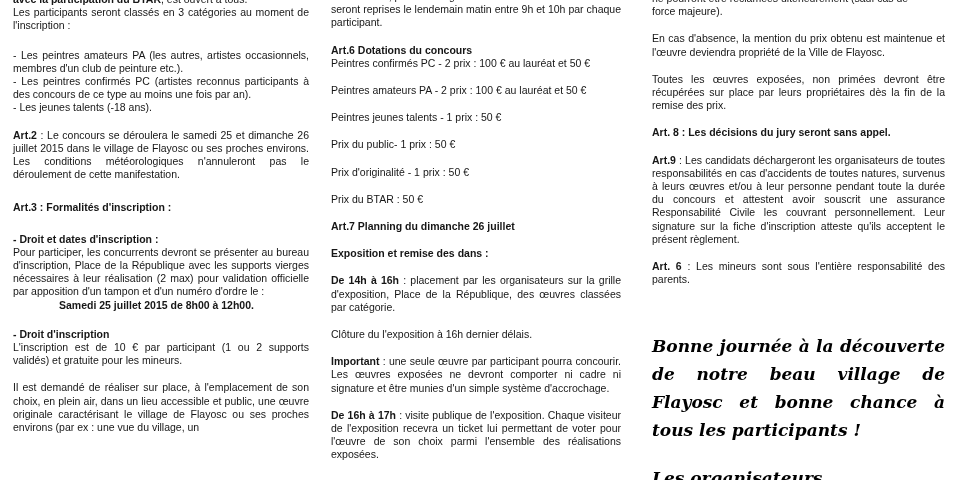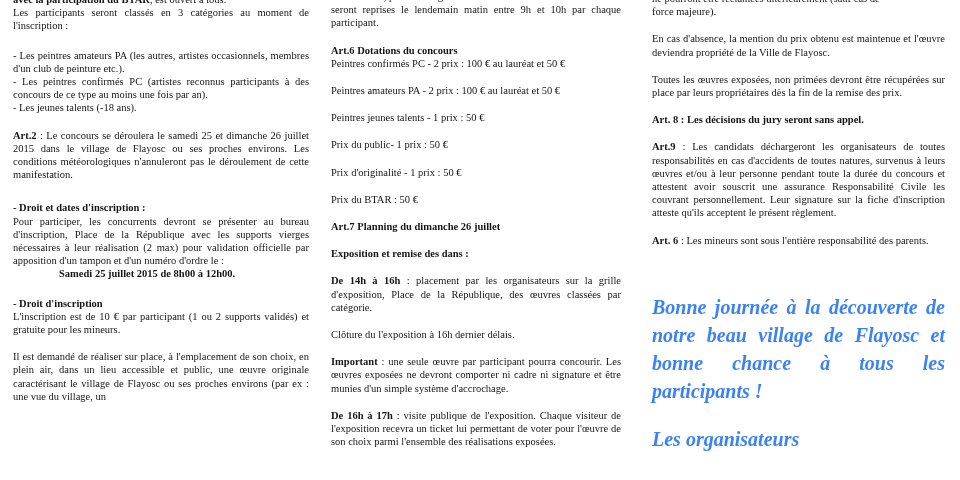--- a/index.html
+++ b/index.html
@@ -10,55 +10,56 @@
     overflow:hidden;
     font-family:"Liberation Sans", sans-serif;
     font-size:10.5px;
     line-height:13.2px;
     color:#161616;
   }
   .col { position:absolute; top:0; }
   .col-1 { left:13px;  width:296px; }
   .col-2 { left:331px; width:290px; }
   .col-3 { left:652px; width:293px; }
-  .page p { margin:0 0 13px 0; text-align:justify; text-align-last:left;font-family:Liberation Serif, serif; }
+  .page p { margin:0 0 13px 0; text-align:justify; text-align-last:left; }
   .mb0  { margin-bottom:0 !important; }
   .mb14 { margin-bottom:14px !important; }
   .mb16 { margin-bottom:16px !important; }
   .mb18 { margin-bottom:18px !important; }
   .mb20 { margin-bottom:20px !important; }
   .mb46 { margin-bottom:46px !important; }
   .cut1 { margin-top:-7px !important; }
   .cut2 { margin-top:-10px !important; }
   .cut3 { margin-top:-8px !important; }
   .b { font-weight:bold; }
   .date-line { text-align:left; padding-left:46px; font-weight:bold; }
   .script {
     font-family:"DejaVu Serif", serif;
     font-style:italic;
     font-weight:bold;
-    font-size:20px;
+    font-size:17px;
     line-height:28px;
     text-align:left;
-    color:#3b82f6;
+    color:#000000;
   }
   .sig { text-align:right !important; padding-right:2px; }
 </style>
 </head>
 <body>
 
 <div class="page">
 
   <div class="col col-1">
     <p class="cut1 mb0"><span class="b">avec la participation du BTAR</span><span>, est ouvert à tous.</span></p>
     <p class="mb16">Les participants seront classés en 3 catégories au moment de l'inscription :</p>
     <p class="mb0">- Les peintres amateurs PA (les autres, artistes occasionnels, membres d'un club de peinture etc.).</p>
     <p class="mb0">- Les peintres confirmés PC (artistes reconnus participants à des concours de ce type au moins une fois par an).</p>
     <p class="mb14">-  Les jeunes talents (-18 ans).</p>
     <p class="mb20"><span class="b">Art.2</span><span> : Le concours se déroulera le samedi 25 et dimanche 26 juillet 2015 dans le village de Flayosc ou ses proches environs. Les conditions météorologiques n'annuleront pas le déroulement de cette manifestation.</span></p>
+    <p class="b mb18">Art.3 : Formalités d'inscription :</p>
     <p class="b mb0">-  Droit et dates d'inscription :</p>
     <p class="mb0">Pour participer, les concurrents devront se présenter au bureau d'inscription, Place de la République avec les supports vierges nécessaires à leur réalisation (2 max) pour validation officielle par apposition d'un tampon et d'un numéro d'ordre le :</p>
     <p class="date-line mb16">Samedi 25 juillet 2015 de 8h00 à 12h00.</p>
     <p class="b mb0">-  Droit d'inscription</p>
     <p class="mb14">L'inscription est de 10 € par participant (1 ou 2 supports validés) et gratuite pour les mineurs.</p>
     <p class="mb0">Il est demandé de réaliser sur place, à l'emplacement de son choix, en plein air, dans un lieu accessible et public, une œuvre originale caractérisant le village de Flayosc ou ses proches environs (par ex : une vue du village, un</p>
   </div>
 
   <div class="col col-2">
     <p class="cut2 mb0">dernier délai, pour stockage et contrôle et</p>

